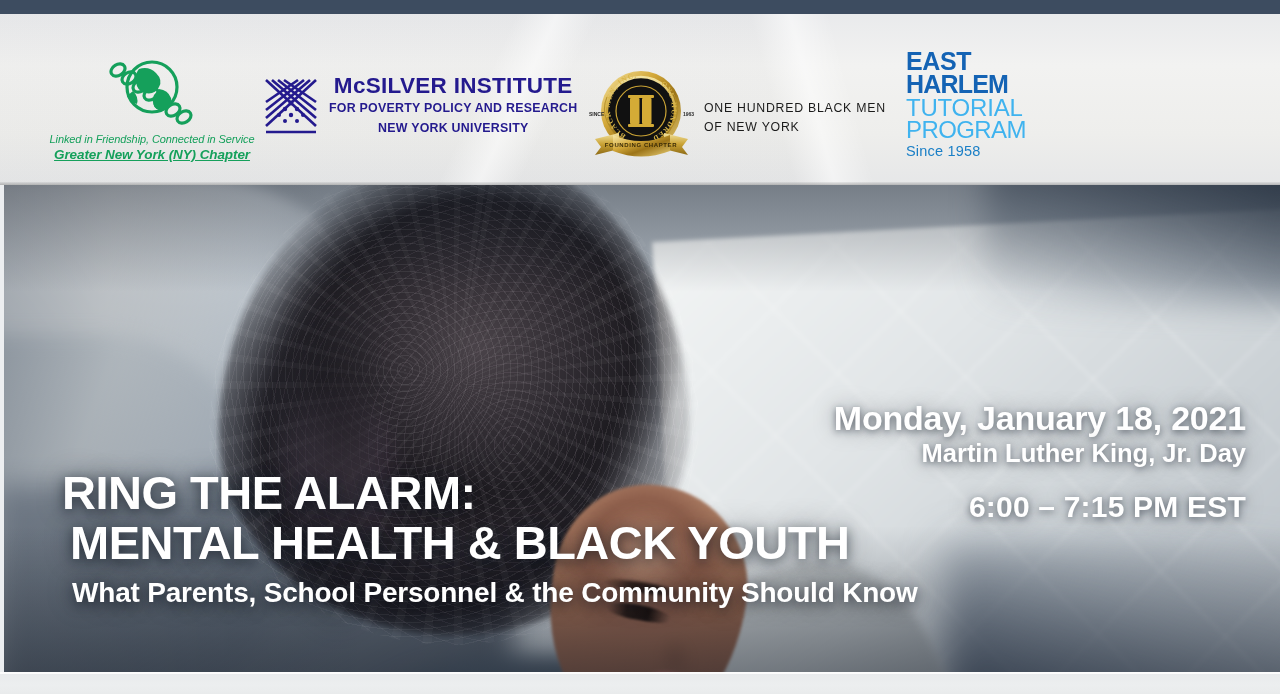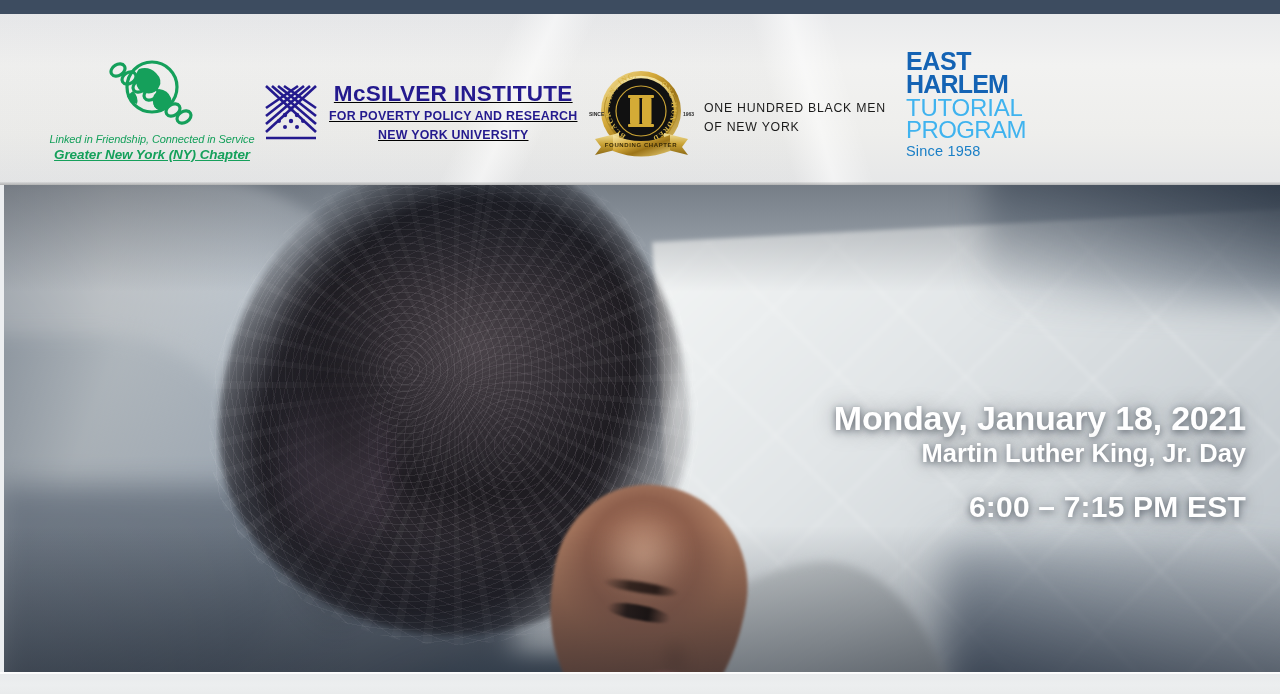--- a/index.html
+++ b/index.html
@@ -67,21 +67,21 @@
   .links-tag1 {
     color:#15a05b; font-size:11px; font-style:italic; margin-top:4px;
     white-space:nowrap; letter-spacing:-.1px;
   }
   .links-tag2 {
     color:#15a05b; font-size:13.5px; font-style:italic; font-weight:bold;
     margin-top:2px; white-space:nowrap; letter-spacing:-.1px;text-decoration:underline;
   }
 
   
-  .mcsilver-logo { left:262px; top:60px; width:290px; height:70px; align-items:flex-end;text-decoration:underline; }
+  .mcsilver-logo { left:262px; top:60px; width:290px; height:70px; align-items:flex-start; }
   .mcsilver-mark { width:58px; height:62px; flex:0 0 auto; margin-top:2px; }
   .mcsilver-text { margin-left:9px; color:#241a8e; text-align:center; }
   .mcsilver-l1 { font-size:22.5px; font-weight:bold; letter-spacing:.3px; line-height:1.08; white-space:nowrap; }
   .mcsilver-l2 { font-size:12.4px; font-weight:bold; letter-spacing:.25px; line-height:1.4; white-space:nowrap; }
   .mcsilver-l3 { font-size:12.4px; font-weight:bold; letter-spacing:.25px; line-height:1.35; white-space:nowrap; }
 
   
   .ohbm-logo { left:589px; top:52px; width:300px; height:102px; }
   .ohbm-seal { position:relative; width:105px; height:100px; flex:0 0 auto; }
   .ohbm-since { position:absolute; font-size:5px; color:#2a2a2a; font-weight:bold; top:44px; }
@@ -450,17 +450,22 @@
 
       <div class="hero-vignette"></div>
     </div>
 
     <div class="date-block">
       <div class="date-line">Monday, January 18, 2021</div>
       <div class="commem-2">Martin Luther King, Jr. Day</div>
       <div class="time-line">6:00 – 7:15 PM EST</div>
     </div>
 
+    <div class="title-block">
+      <div class="title-1">RING THE ALARM:</div>
+      <div class="title-2">MENTAL HEALTH &amp; BLACK YOUTH</div>
+      <div class="subtitle">What Parents, School Personnel &amp; the Community Should Know</div>
+    </div>
   </div>
 
   <div class="bottom-strip"></div>
 
 </div>
 
 </body></html>

